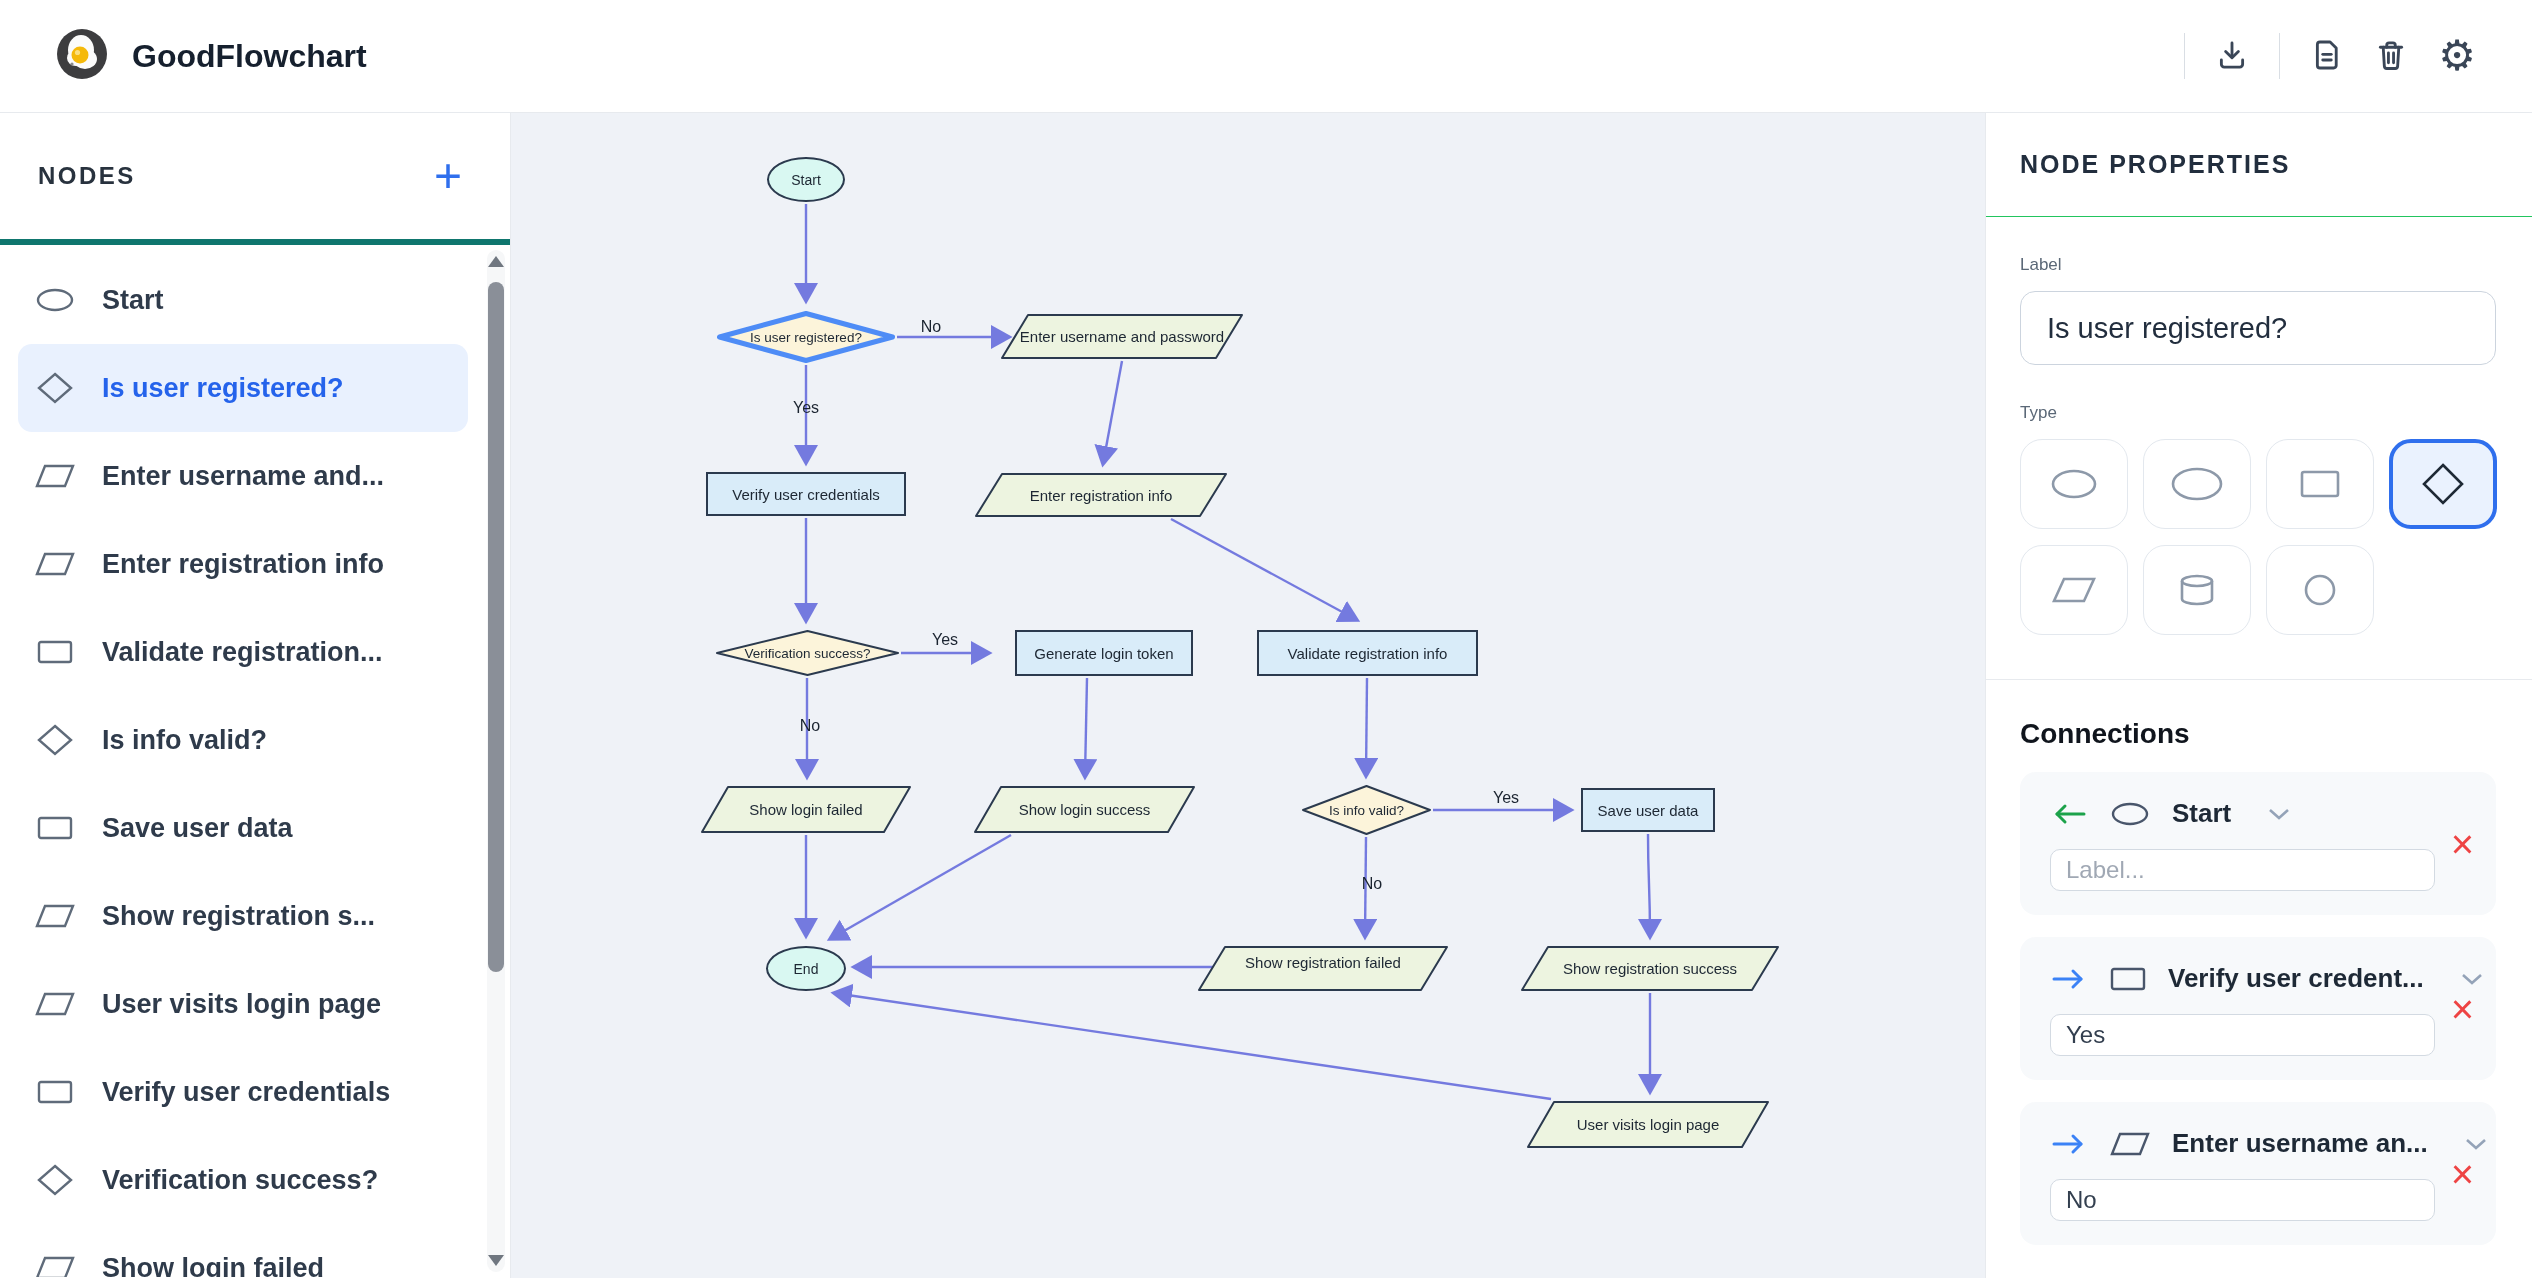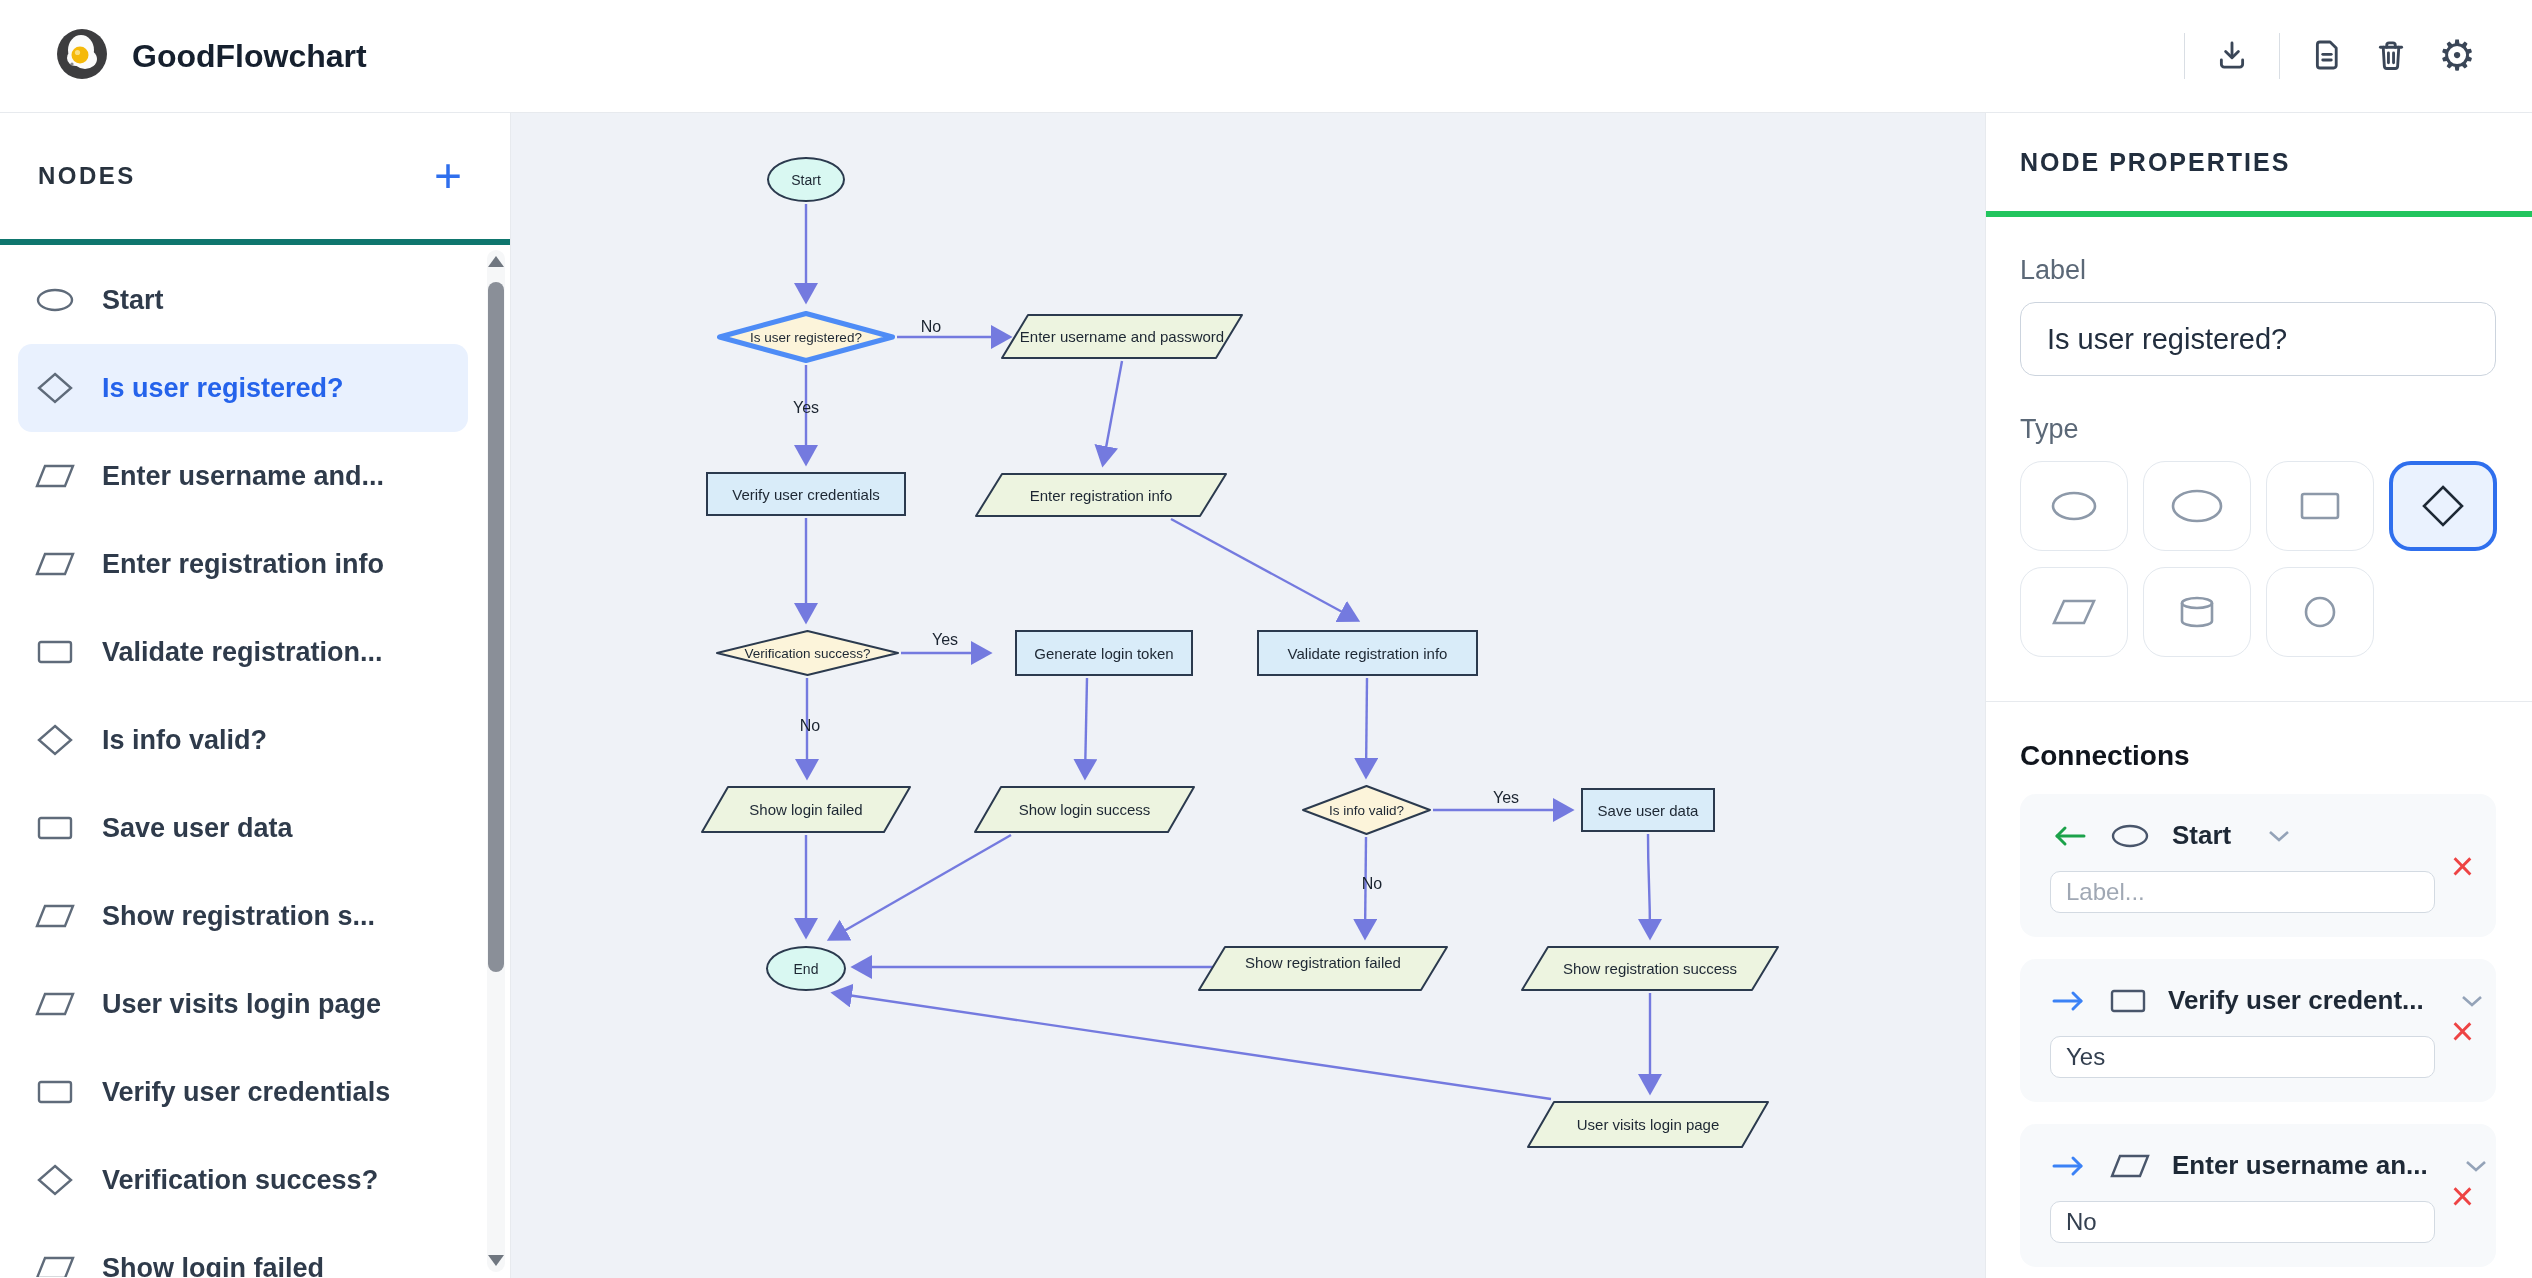--- a/index.html
+++ b/index.html
@@ -52,24 +52,24 @@
   .node { position: absolute; display: flex; align-items: center; justify-content: center; cursor: pointer; }
   .node .shape { position: absolute; inset: 0; }
   .node .nlabel { position: relative; z-index: 1; font-size: 15px; color: #1d2733; white-space: nowrap; }
   .node.decision .nlabel { font-size: 13.5px; }
   .node.terminator { background: #d9f8f2; border: 2px solid #2b3a4e; border-radius: 50%; }
   .node.terminator .nlabel { font-size: 14px; }
   .node.process { background: #d9ecf9; border: 2px solid #2b3a4e; }
   
   .rpanel { width: 547px; border-left: 1px solid #e7eaee; background: #fff; overflow: hidden; }
   .rp-head { height: 104px; display: flex; align-items: center; padding-left: 34px;
-             border-bottom: 6px solid #22c55e; }
+             border-bottom: 1px solid #22c55e; }
   .rp-title { font-size: 25px; font-weight: 600; letter-spacing: 2px; color: #222e3e; }
   .rp-body { padding: 0 36px 0 34px; }
-  .fieldcap { font-size: 27px; color: #5b6877; margin-top: 38px; }
+  .fieldcap { font-size: 17px; color: #5b6877; margin-top: 38px; }
   .label-input { margin-top: 16px; width: 100%; height: 74px; border: 1.6px solid #ccd4de;
                  border-radius: 15px; font-size: 29px; color: #222e3e; padding: 0 26px;
                  font-family: inherit; background:#fff; }
   .type-grid { display: grid; grid-template-columns: repeat(4, 108px); gap: 16px 15px; margin-top: 16px; }
   .type-btn { height: 90px; border: 1.6px solid #e3e8ee; border-radius: 22px; background: #fff;
               display: flex; align-items: center; justify-content: center; cursor: pointer; }
   .type-btn svg { stroke: #8d99a9; fill: none; stroke-width: 2.6; }
   .type-btn.selected { border: 4px solid #2f6fed; background: #eaf2fe; }
   .type-btn.selected svg { stroke: #1e2935; }
   .type-name { width: 477px; text-align: center; margin-top: 22px; font-size: 25px; color: #95a1b1; }

